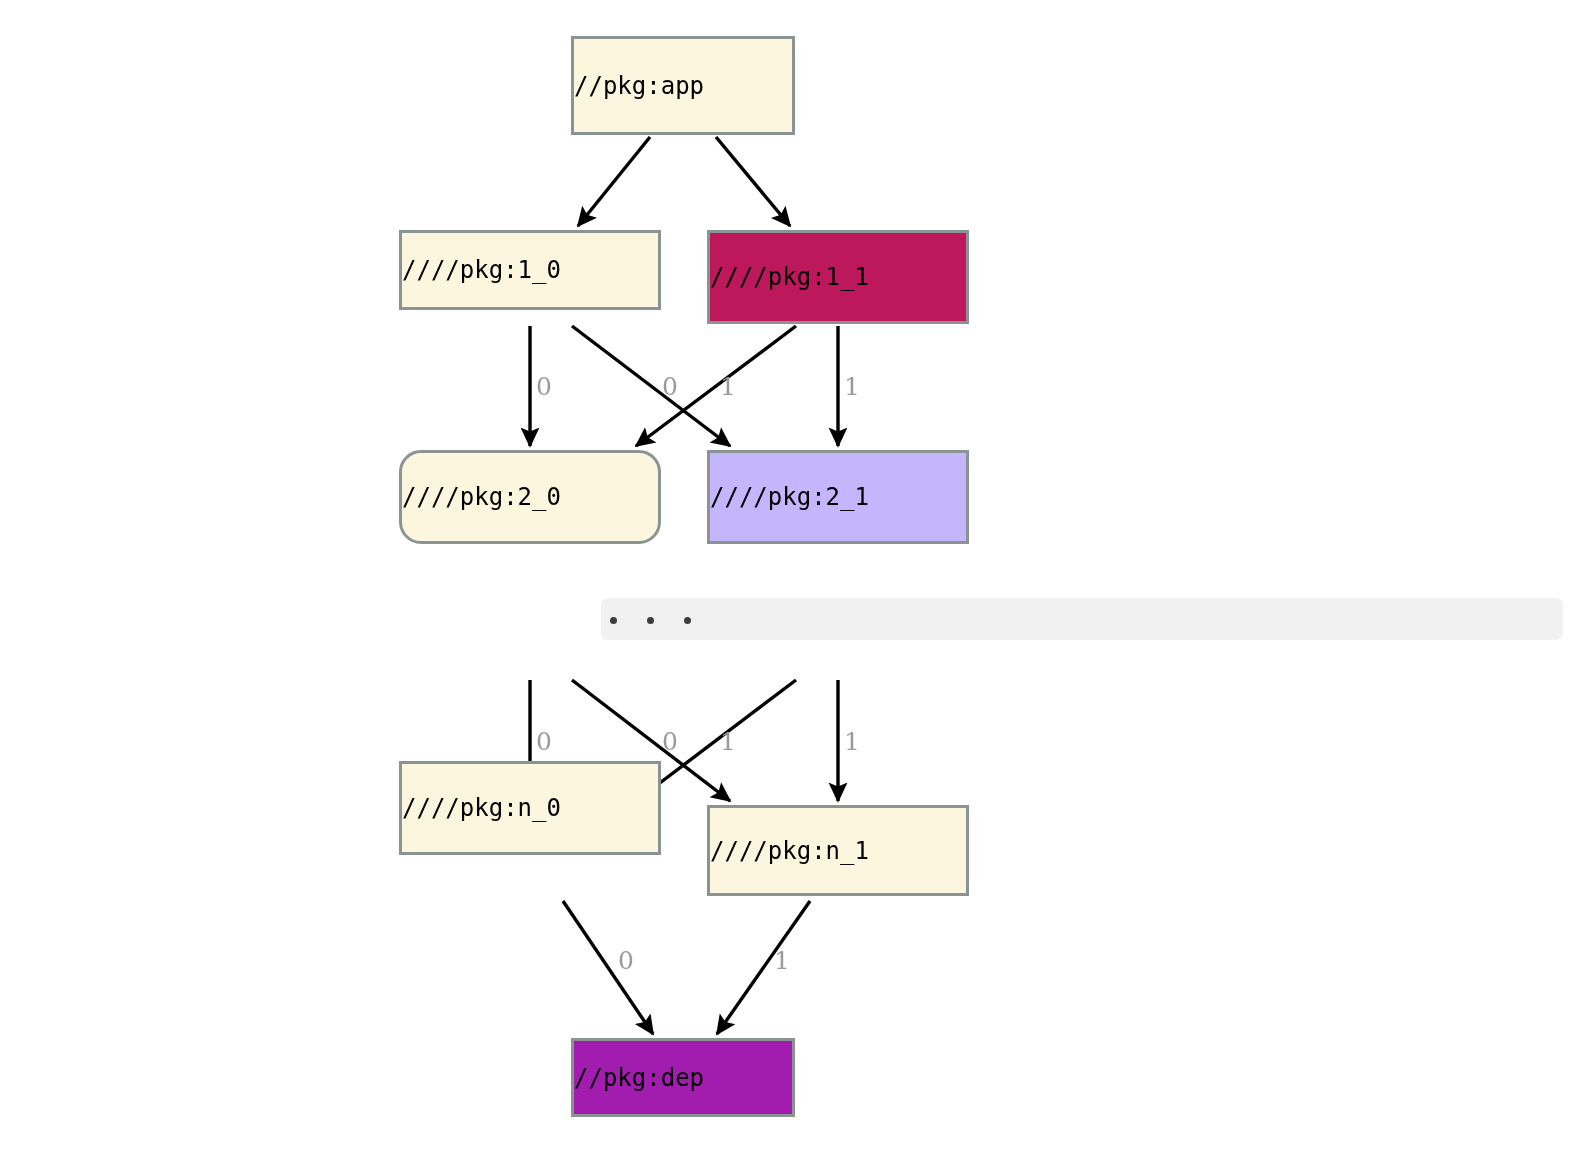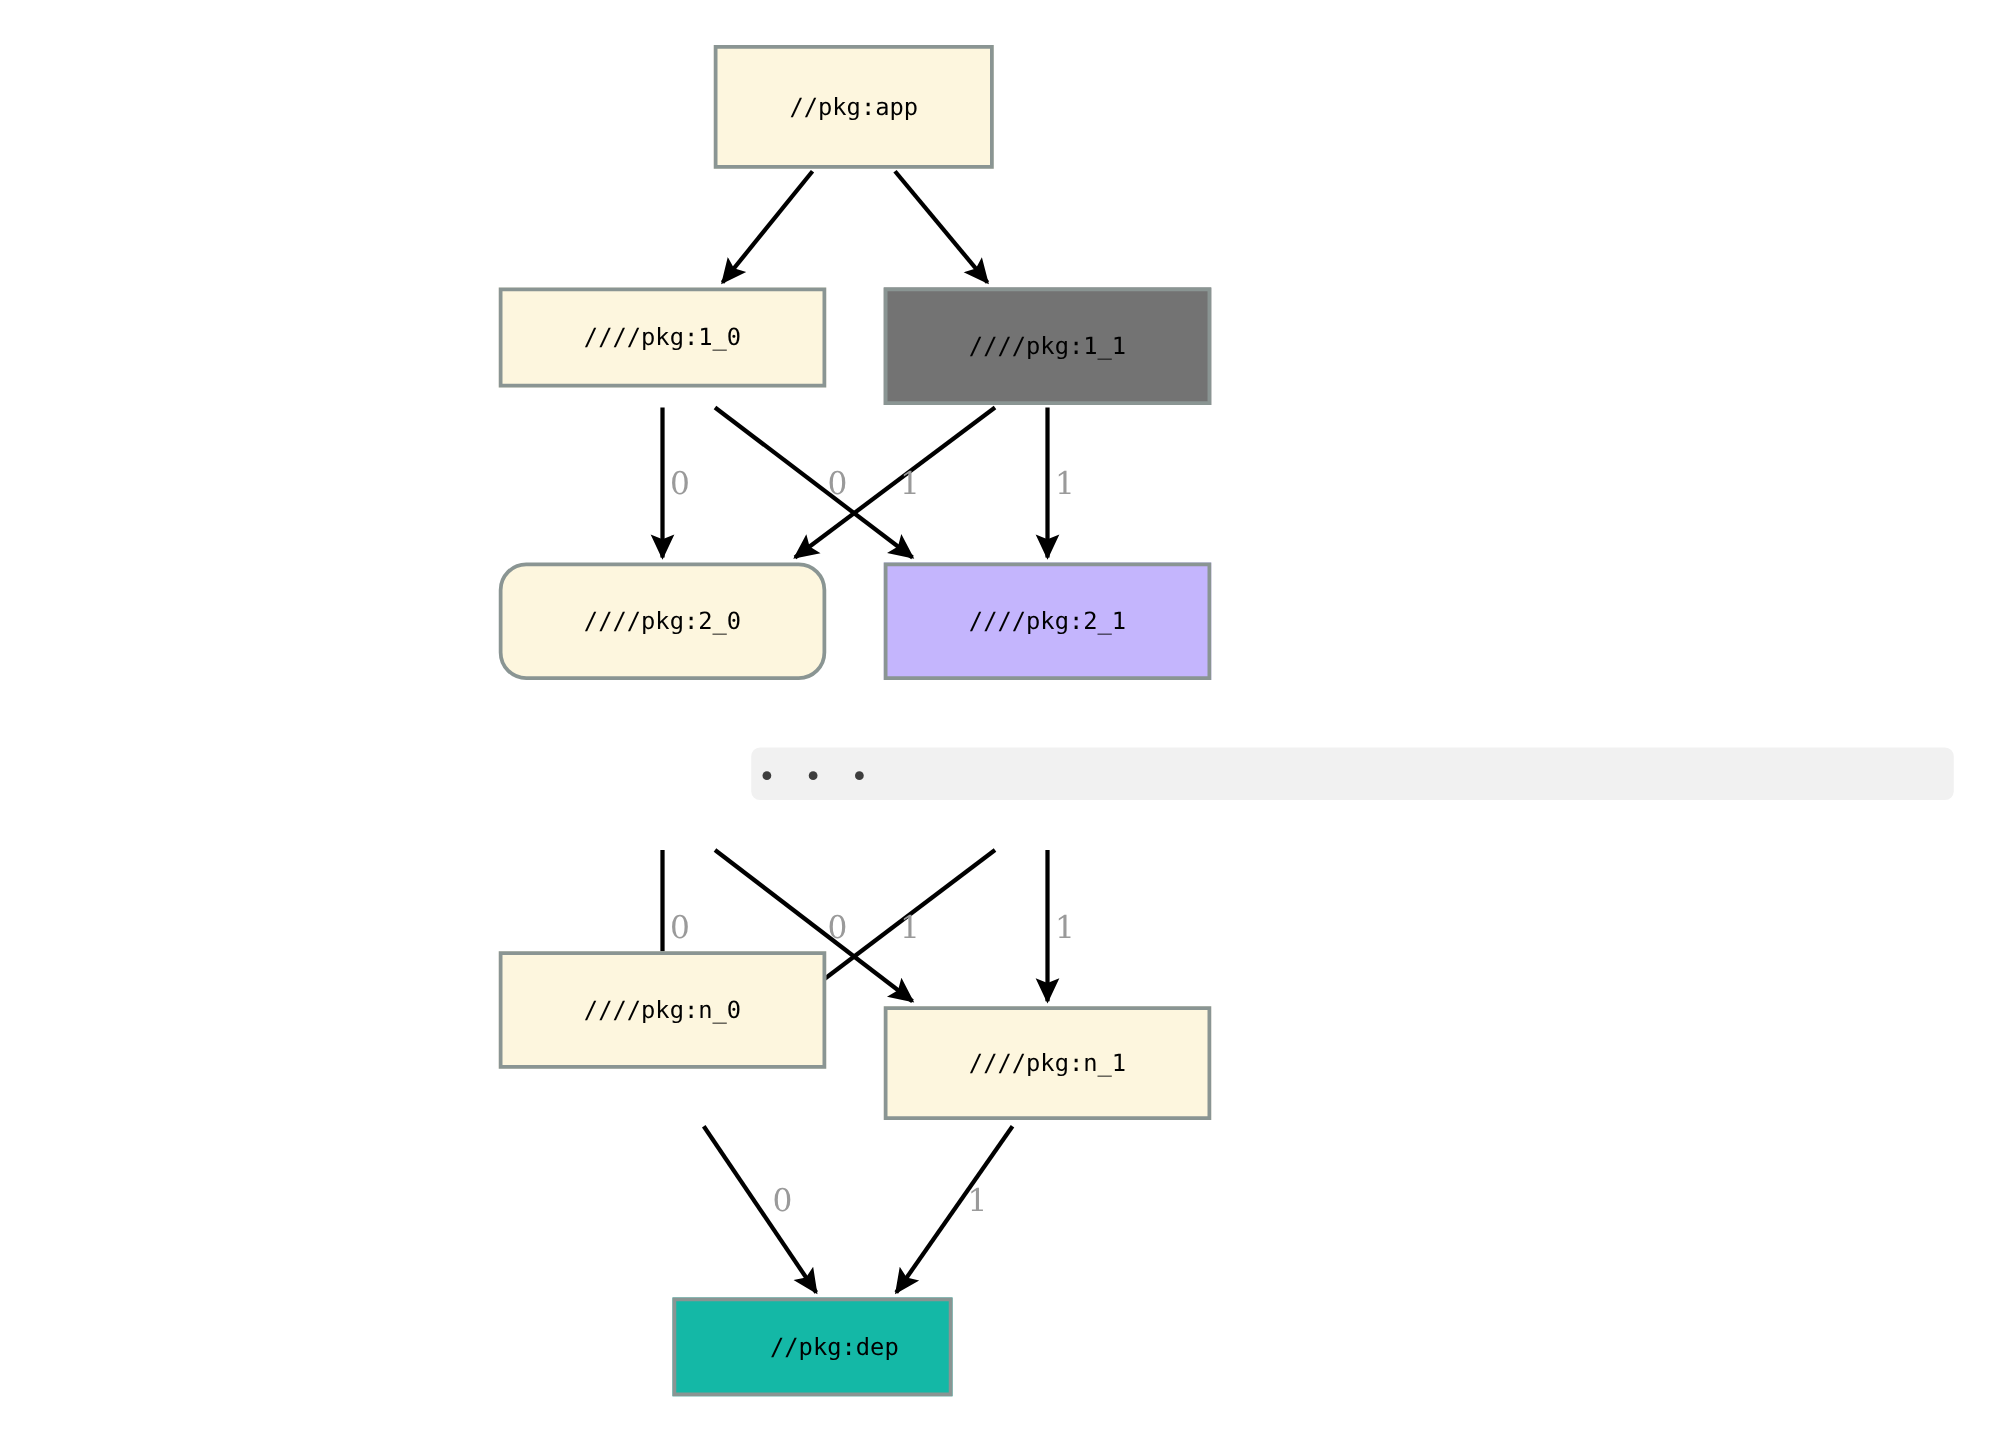--- a/index.html
+++ b/index.html
@@ -25,23 +25,22 @@
     width: 1592px;
     height: 1162px;
   }
   .node-box {
     position: absolute;
     box-sizing: border-box;
     background: #fdf6de;
     border: 3px solid #8a9593;
     display: flex;
     align-items: center;
-    justify-content: center;
     font-family: "DejaVu Sans Mono", "Liberation Mono", monospace;
-    font-size: 19px;
+    font-size: 24px;
     color: #000000;
     letter-spacing: 0px;
     white-space: nowrap;
   }
   .edge-label {
     position: absolute;
     font-family: "DejaVu Serif", "Liberation Serif", serif;
     font-size: 25px;
     color: #9a9a9a;
     white-space: nowrap;
@@ -94,36 +93,36 @@
       </g>
   </svg>
 
   <div id="node-layer">
       <div class="node-box" style="left: 571px; top: 36px; width: 224px; height: 99px; background: rgb(253, 246, 222); border-color: rgb(138, 149, 147);">
         <span>//pkg:app</span>
       </div>
       <div class="node-box" style="left: 399px; top: 230px; width: 262px; height: 80px; background: rgb(253, 246, 222); border-color: rgb(138, 149, 147);">
         <span>////pkg:1_0</span>
       </div>
-      <div class="node-box" style="left: 707px; top: 230px; width: 262px; height: 94px; background: #737373; border-color: rgb(138, 149, 147);">
+      <div class="node-box" style="left: 707px; top: 230px; width: 262px; height: 94px; background: #be185d; border-color: rgb(138, 149, 147);">
         <span>////pkg:1_1</span>
       </div>
       <div class="node-box" style="left: 399px; top: 450px; width: 262px; height: 94px; background: rgb(253, 246, 222); border-color: rgb(138, 149, 147); border-radius: 22px;">
         <span>////pkg:2_0</span>
       </div>
       <div class="node-box" style="left: 707px; top: 450px; width: 262px; height: 94px; background: #c4b5fd; border-color: rgb(138, 149, 147);">
         <span>////pkg:2_1</span>
       </div>
       <div class="node-box" style="left: 399px; top: 761px; width: 262px; height: 94px; background: rgb(253, 246, 222); border-color: rgb(138, 149, 147);">
         <span>////pkg:n_0</span>
       </div>
       <div class="node-box" style="left: 707px; top: 805px; width: 262px; height: 91px; background: rgb(253, 246, 222); border-color: rgb(138, 149, 147);">
         <span>////pkg:n_1</span>
       </div>
-      <div class="node-box" style="left: 538px; top: 1038px; width: 224px; height: 79px; background: #14b8a6; border-color: rgb(138, 149, 147); padding-left: 35px;">
+      <div class="node-box" style="left: 571px; top: 1038px; width: 224px; height: 79px; background: #a21caf; border-color: rgb(138, 149, 147);">
         <span>//pkg:dep</span>
       </div>
     </div>
 
   <div id="edge-label-layer">
       <span class="edge-label" style="left: 536px; top: 374px; color: rgb(154, 154, 154);">0</span>
       <span class="edge-label" style="left: 662px; top: 374px; color: rgb(154, 154, 154);">0</span>
       <span class="edge-label" style="left: 720px; top: 374px; color: rgb(154, 154, 154);">1</span>
       <span class="edge-label" style="left: 844px; top: 374px; color: rgb(154, 154, 154);">1</span>
       <span class="edge-label" style="left: 536px; top: 729px; color: rgb(154, 154, 154);">0</span>

